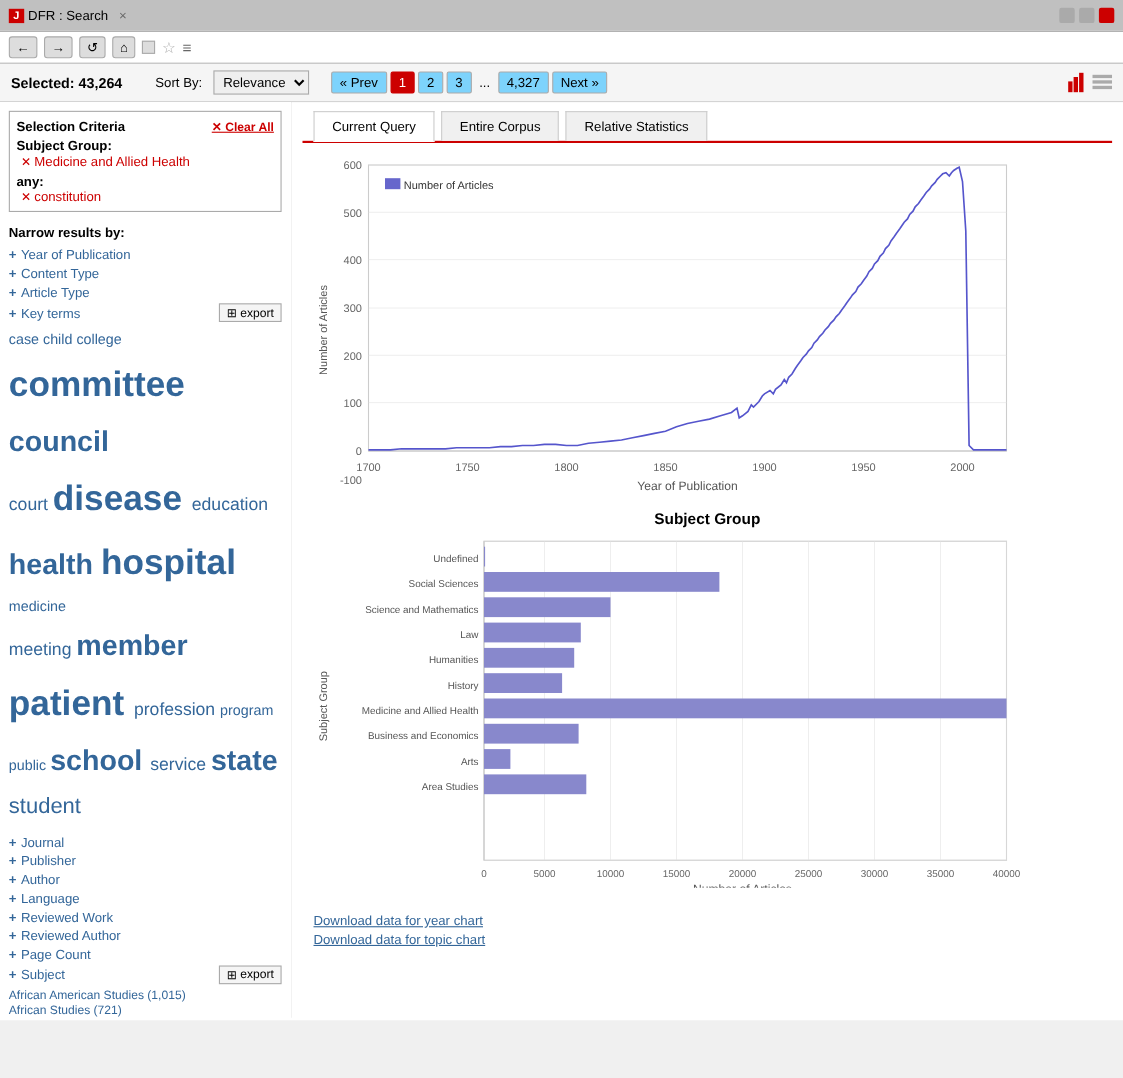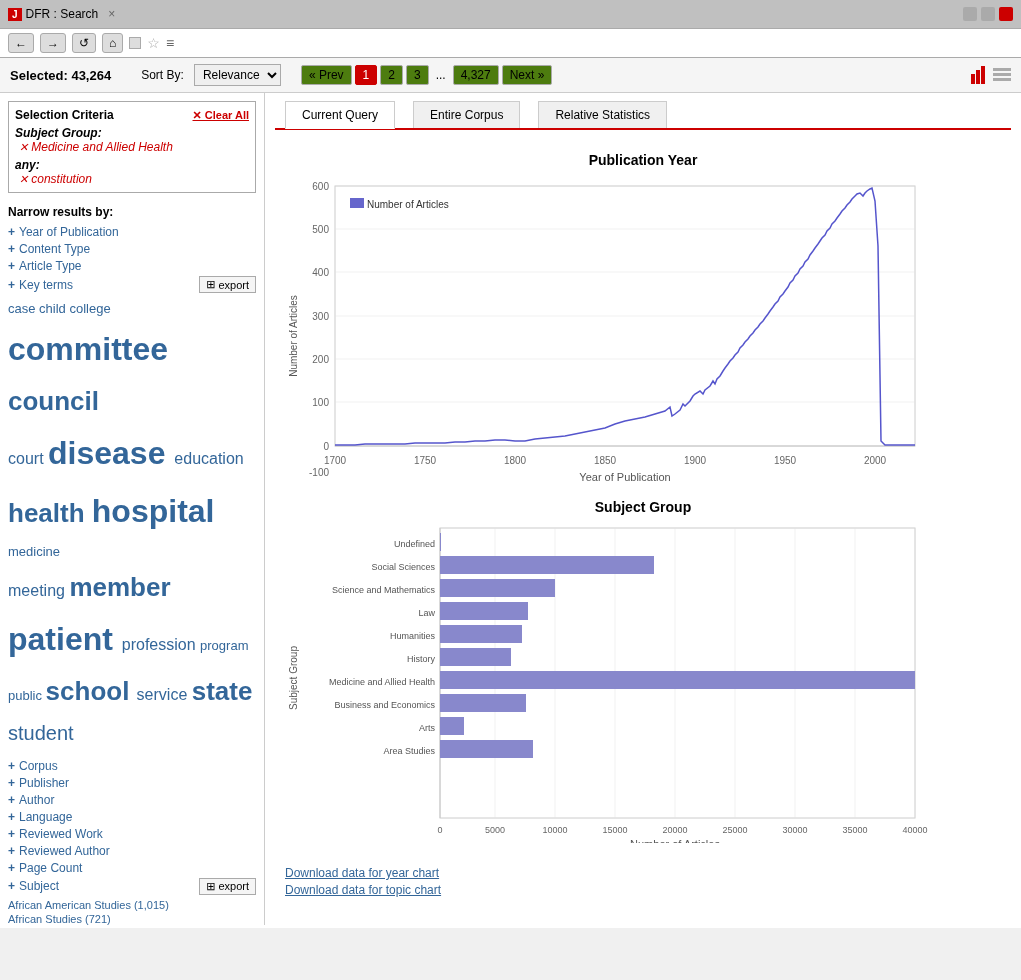--- a/index.html
+++ b/index.html
@@ -15,35 +15,35 @@
 
     
     .page-content { background: white; width: 1021px; height: 870px; overflow: hidden; }
 
     
     .toolbar { background: #f5f5f5; border-bottom: 1px solid #ccc; padding: 6px 10px; display: flex; align-items: center; gap: 10px; }
     .selected-count { font-weight: bold; font-size: 13px; }
     .sort-label { margin-left: 20px; }
     .sort-select { border: 1px solid #aaa; padding: 2px 4px; font-size: 12px; }
     .pagination { display: flex; align-items: center; gap: 3px; margin-left: 10px; }
-    .page-btn { border: 1px solid #aaa; background: #4d7c0f; padding: 2px 7px; font-size: 12px; cursor: pointer; border-radius: 2px; }
+    .page-btn { border: 1px solid #aaa; background: #7dd3fc; padding: 2px 7px; font-size: 12px; cursor: pointer; border-radius: 2px; }
     .page-btn.active { background: #cc0000; color: white; border-color: #cc0000; }
     .page-ellipsis { padding: 2px 4px; }
     .toolbar-icons { margin-left: auto; display: flex; gap: 4px; }
 
     
     .main-layout { display: flex; height: calc(870px - 38px); }
 
     
     .sidebar { width: 265px; border-right: 1px solid #ccc; padding: 8px; overflow-y: auto; background: white; flex-shrink: 0; }
     .selection-criteria-box { border: 1px solid #aaa; padding: 6px; margin-bottom: 12px; background: white; }
     .selection-criteria-title { font-weight: bold; color: #000; font-size: 12px; display: flex; align-items: center; justify-content: space-between; }
     .clear-all { color: #cc0000; font-size: 11px; cursor: pointer; text-decoration: underline; }
     .x-mark { color: #cc0000; font-size: 11px; }
-    .criteria-group { margin-top: 4px; font-size: 12px; font-style: italic; }
+    .criteria-group { margin-top: 4px; font-size: 12px; }
     .criteria-group .group-label { font-weight: bold; }
     .criteria-item { color: #cc0000; cursor: pointer; display: flex; align-items: center; gap: 3px; margin-left: 4px; }
     .any-label { font-weight: bold; margin-top: 4px; }
 
     .narrow-title { font-weight: bold; color: #000; margin-bottom: 6px; font-size: 12px; }
     .narrow-item { color: #336699; cursor: pointer; display: flex; align-items: center; gap: 4px; margin-bottom: 3px; font-size: 12px; }
     .narrow-item .plus { color: #336699; font-weight: bold; font-size: 12px; }
     .export-btn { border: 1px solid #aaa; padding: 1px 6px; font-size: 11px; cursor: pointer; background: #f5f5f5; display: inline-flex; align-items: center; gap: 3px; }
 
     
@@ -55,21 +55,21 @@
     .tag.size4 { font-size: 20px; }
     .tag.size5 { font-size: 26px; font-weight: bold; }
     .tag.size6 { font-size: 32px; font-weight: bold; }
 
     
     .subject-header { display: flex; align-items: center; justify-content: space-between; margin-bottom: 4px; }
     .subject-item { color: #336699; cursor: pointer; display: block; font-size: 11px; margin-bottom: 2px; }
 
     
     .content-area { flex: 1; padding: 0; overflow-y: auto; background: white; }
-    .tabs-bar { border-bottom: 2px solid #cc0000; display: flex; gap: 16px; padding: 0 10px; margin-bottom: 12px; }
+    .tabs-bar { border-bottom: 2px solid #cc0000; display: flex; gap: 4px; padding: 0 10px; margin-bottom: 0; }
     .content-tab { padding: 6px 16px; border: 1px solid #ccc; border-bottom: none; background: #f0f0f0; cursor: pointer; font-size: 12px; margin-right: 2px; }
     .content-tab.active { background: white; border-bottom: 1px solid white; margin-bottom: -1px; font-weight: normal; }
 
     .chart-section { padding: 10px 20px; }
     .chart-title { font-weight: bold; font-size: 14px; text-align: center; margin-bottom: 8px; }
 
     
     .chart-container { position: relative; }
 
     .download-links { padding: 10px 20px; }
@@ -203,21 +203,21 @@
             <span class="tag size2">program</span><br>
             <span class="tag size2">public </span>
             <span class="tag size5">school </span>
             <span class="tag size3">service </span>
             <span class="tag size5">state</span><br>
             <span class="tag size4">student</span>
           </div>
 
           <div class="narrow-item">
             <span class="plus">+</span>
-            <span>Corpus</span>
+            <span>Journal</span>
           </div>
           <div class="narrow-item">
             <span class="plus">+</span>
             <span>Publisher</span>
           </div>
           <div class="narrow-item">
             <span class="plus">+</span>
             <span>Author</span>
           </div>
           <div class="narrow-item">
@@ -260,21 +260,20 @@
 
         <div style="padding: 8px 10px 0;">
           <div class="tabs-bar">
             <div class="content-tab active">Current Query</div>
             <div class="content-tab">Entire Corpus</div>
             <div class="content-tab">Relative Statistics</div>
           </div>
         </div>
 
         <div class="chart-section">
-          <div class="chart-title">Publication Year</div>
           <div class="chart-container">
             <svg width="650" height="310">
 
               <rect x="50" y="10" width="580" height="260" fill="white" stroke="#ccc" stroke-width="1"></rect>
 
               <line x1="50" y1="10" x2="630" y2="10" stroke="#e0e0e0" stroke-width="0.5"></line>
               <line x1="50" y1="53" x2="630" y2="53" stroke="#e0e0e0" stroke-width="0.5"></line>
               <line x1="50" y1="96" x2="630" y2="96" stroke="#e0e0e0" stroke-width="0.5"></line>
               <line x1="50" y1="140" x2="630" y2="140" stroke="#e0e0e0" stroke-width="0.5"></line>
               <line x1="50" y1="183" x2="630" y2="183" stroke="#e0e0e0" stroke-width="0.5"></line>

